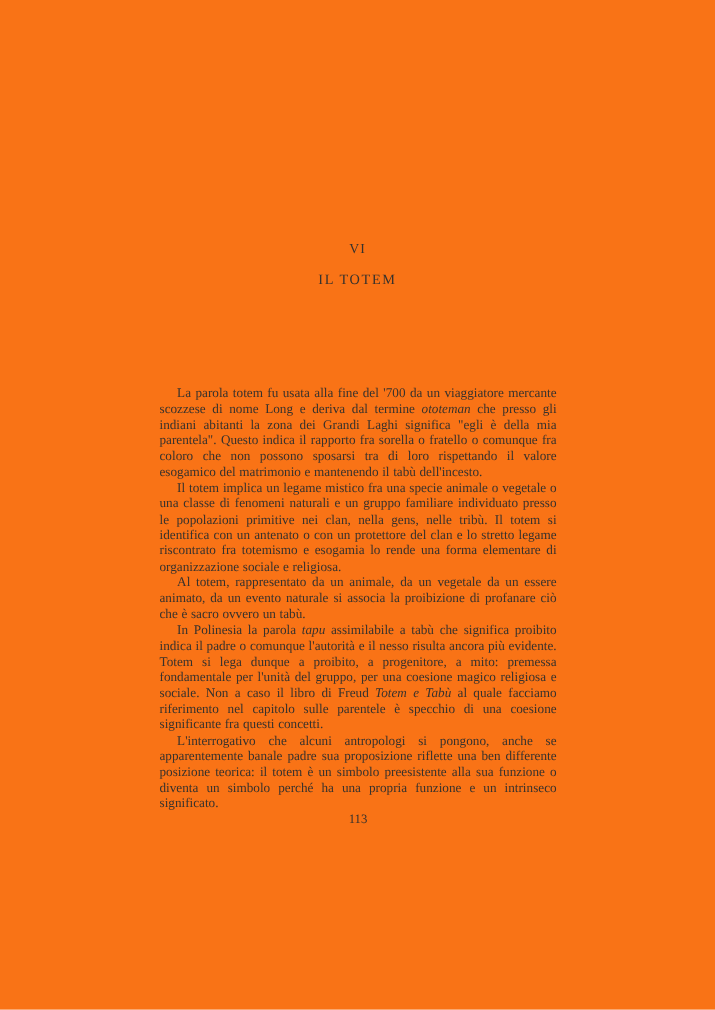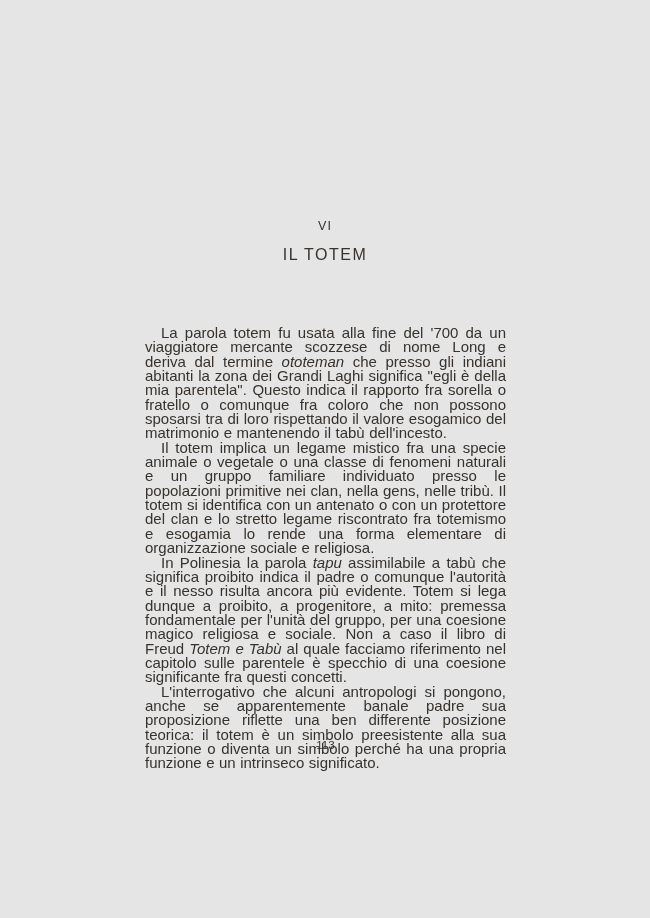--- a/index.html
+++ b/index.html
@@ -4,49 +4,49 @@
 <style>
   html, body {
     margin: 0;
     padding: 0;
     background: #ffffff;
   }
   .page {
     position: relative;
     width: 650px;
     height: 918px;
-    background: #e5e5e5;
-    font-family: Liberation Sans, sans-serif;
+    background: #f97316;
+    font-family: Liberation Serif, serif;
     color: #37322d;
     overflow: hidden;
   }
   .chapter-number {
     position: absolute;
     top: 219px;
     left: 0;
     width: 650px;
     text-align: center;
     font-size: 12.5px;
     letter-spacing: 1px;
   }
   .chapter-title {
     position: absolute;
     top: 246px;
     left: 0;
     width: 650px;
     text-align: center;
-    font-size: 16px;
+    font-size: 13px;
     letter-spacing: 1.5px;
   }
   .body-text {
     position: absolute;
-    top: 326px;
+    top: 350px;
     left: 145px;
     width: 361px;
-    font-size: 15px;
+    font-size: 12px;
     line-height: 14.35px;
     text-align: justify;
   }
   .body-text p {
     margin: 0;
     padding: 0;
     text-indent: 16px;
     word-spacing: 0.3px;
   }
   .body-text em {
@@ -63,17 +63,18 @@
 </style>
 </head>
 <body>
 
 <div class="page">
   <div class="chapter-number">VI</div>
   <div class="chapter-title">IL TOTEM</div>
   <div class="body-text" id="body-text">
       <p><span>La parola totem fu usata alla fine del '700 da un viaggiatore mercante scozzese di nome Long e deriva dal termine </span><em>ototeman</em><span> che presso gli indiani abitanti la zona dei Grandi Laghi significa "egli è della mia parentela". Questo indica il rapporto fra sorella o fratello o comunque fra coloro che non possono sposarsi tra di loro rispettando il valore esogamico del matrimonio e mantenendo il tabù dell'incesto.</span></p>
       <p><span>Il totem implica un legame mistico fra una specie animale o vegetale o una classe di fenomeni naturali e un gruppo familiare individuato presso le popolazioni primitive nei clan, nella gens, nelle tribù. Il totem si identifica con un antenato o con un protettore del clan e lo stretto legame riscontrato fra totemismo e esogamia lo rende una forma elementare di organizzazione sociale e religiosa.</span></p>
+      <p><span>Al totem, rappresentato da un animale, da un vegetale da un essere animato, da un evento naturale si associa la proibizione di profanare ciò che è sacro ovvero un tabù.</span></p>
       <p><span>In Polinesia la parola </span><em>tapu</em><span> assimilabile a tabù che significa proibito indica il padre o comunque l'autorità e il nesso risulta ancora più evidente. Totem si lega dunque a proibito, a progenitore, a mito: premessa fondamentale per l'unità del gruppo, per una coesione magico religiosa e sociale. Non a caso il libro di Freud </span><em>Totem e Tabù</em><span> al quale facciamo riferimento nel capitolo sulle parentele è specchio di una coesione significante fra questi concetti.</span></p>
       <p><span>L'interrogativo che alcuni antropologi si pongono, anche se apparentemente banale padre sua proposizione riflette una ben differente posizione teorica: il totem è un simbolo preesistente alla sua funzione o diventa un simbolo perché ha una propria funzione e un intrinseco significato.</span></p>
     </div>
   <div class="page-number">113</div>
 </div>
 
 </body></html>

